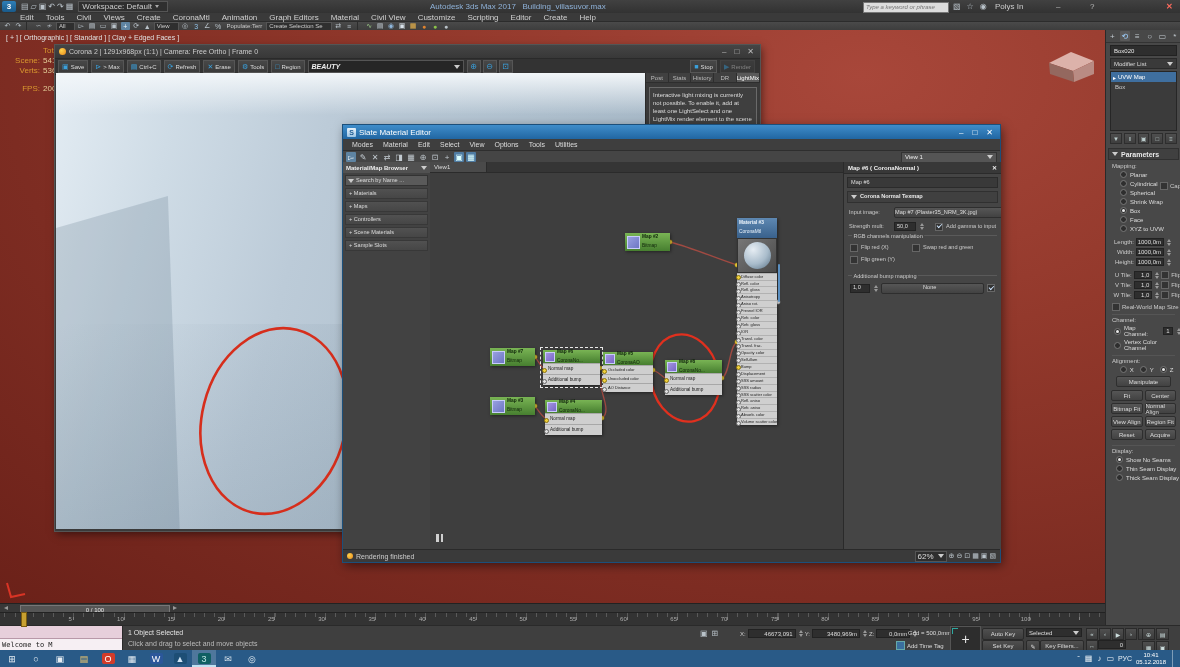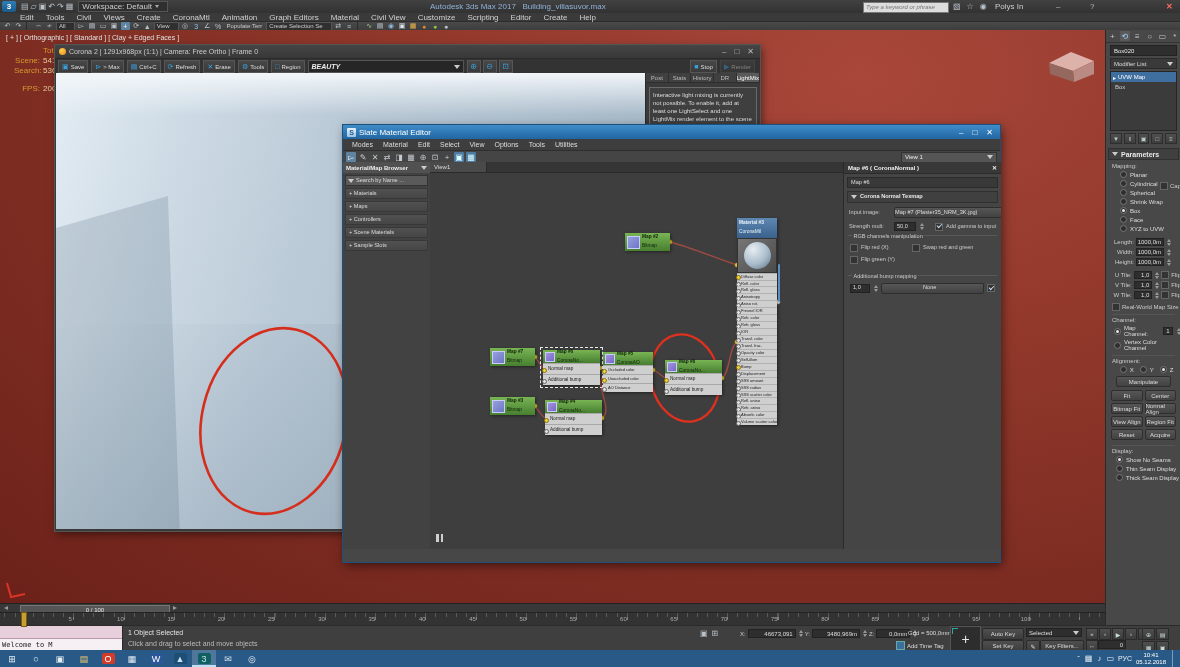--- a/index.html
+++ b/index.html
@@ -225,21 +225,21 @@
       <span class="tl-ic " style="color:#e0832e">●</span>
       <span class="tl-ic " style="color:#8bc34a">●</span>
       <span class="tl-ic " style="color:#b9c2c9">●</span>
     </div>
 
   <div id="viewport" class="abs">
     <div id="vplabel" class="abs" style="left:6px;top:4px">[ + ] [ Orthographic ] [ Standard ] [ Clay + Edged Faces ]</div>
     <div id="vpstats" class="abs" style="left:14px;top:16px">
       <div><span class="sl"></span><span class="sv" style="color:#d9982f">Total</span></div>
       <div><span class="sl">Scene:</span><span class="sv">541 481</span></div>
-      <div><span class="sl">Search:</span><span class="sv">536 172</span></div>
+      <div><span class="sl">Verts:</span><span class="sv">536 172</span></div>
       <div style="margin-top:8px"><span class="sl">FPS:</span><span class="sv">200.584</span></div>
     </div>
     <svg class="abs" width="52" height="36" style="left:1046px;top:18px">
       <polygon points="3,15 25,4 48,13 27,23" fill="#dcb2aa"></polygon>
       <polygon points="27,23 48,13 48,26 28,34" fill="#b98b83"></polygon>
       <polygon points="3,15 27,23 28,34 4,26" fill="#94685f"></polygon>
     </svg>
     <svg class="abs annot" width="30" height="24" style="left:2px;top:550px">
       <path d="M5,3 l4,14 l14,-3" fill="none" stroke="#d93425" stroke-width="2"></path>
     </svg>
@@ -696,20 +696,38 @@
               <i class="d"></i>
             </span>
           <div class="cpbtn" style="flex:1;height:9px">
               <span class="m6">None</span>
             </div>
           <span class="chk on"></span>
         </div>
       </div>
     </div>
 
+    <div id="sstatus">
+      <span class="coronadot" style="width:6px;height:6px"></span>
+      <span class="t7">Rendering finished</span>
+      <span id="szoom">
+        <span class="szfld">
+            <span>62%</span>
+            <span class="arrow-d"></span>
+          </span>
+        <span style="display:flex;gap:2px">
+            <span class="szi">⊕</span>
+            <span class="szi">⊖</span>
+            <span class="szi">⊡</span>
+            <span class="szi">▦</span>
+            <span class="szi">▣</span>
+            <span class="szi">▧</span>
+          </span>
+      </span>
+    </div>
   </div>
 
   <div id="cpanel" class="abs">
     <div id="cptabs">
         <span class="cpt ">+</span>
         <span class="cpt act">⟲</span>
         <span class="cpt ">≡</span>
         <span class="cpt ">○</span>
         <span class="cpt ">▭</span>
         <span class="cpt ">*</span>

